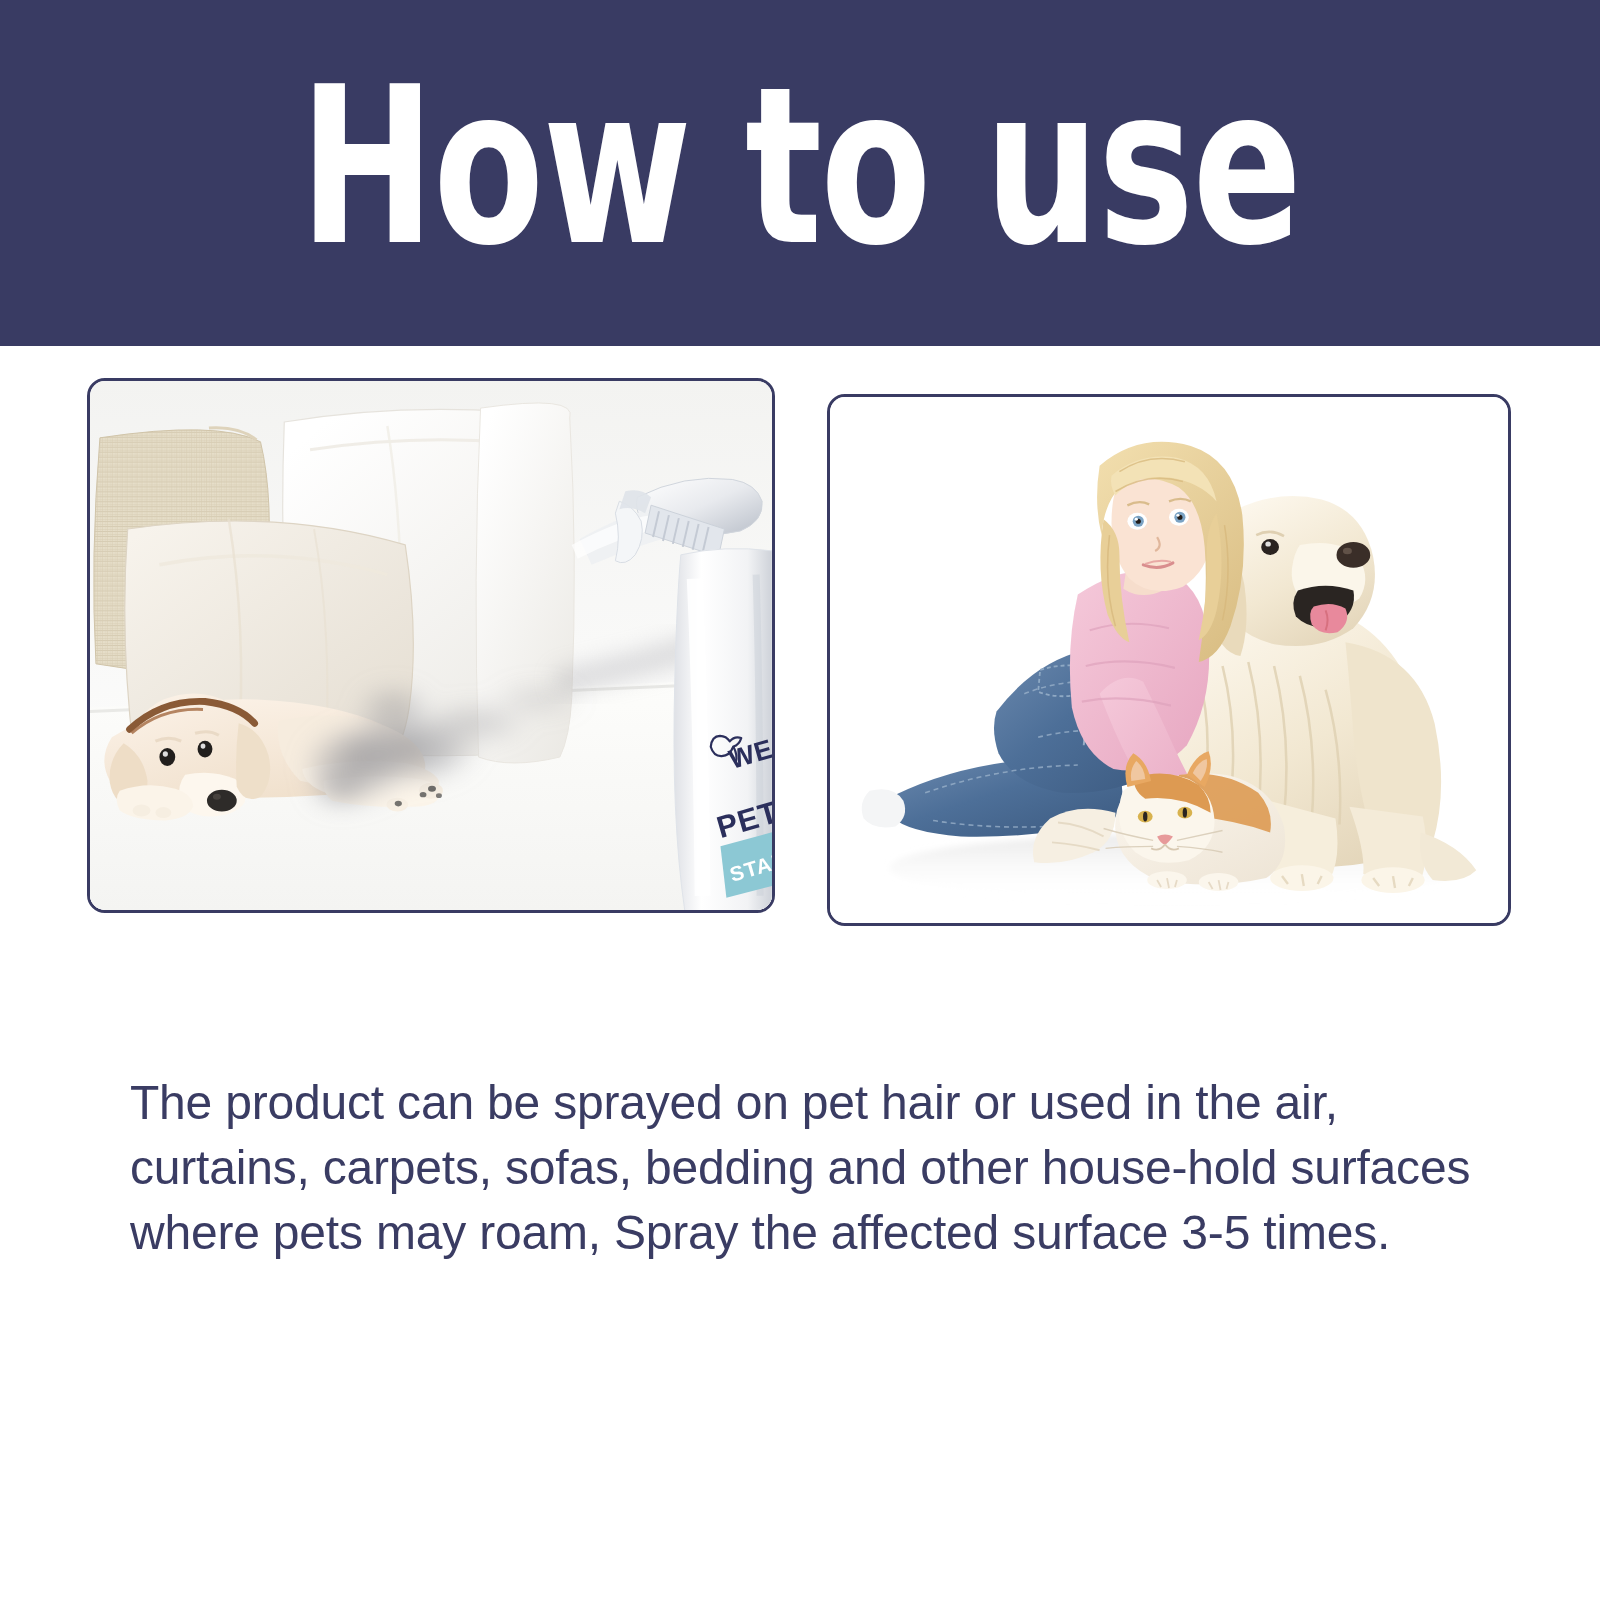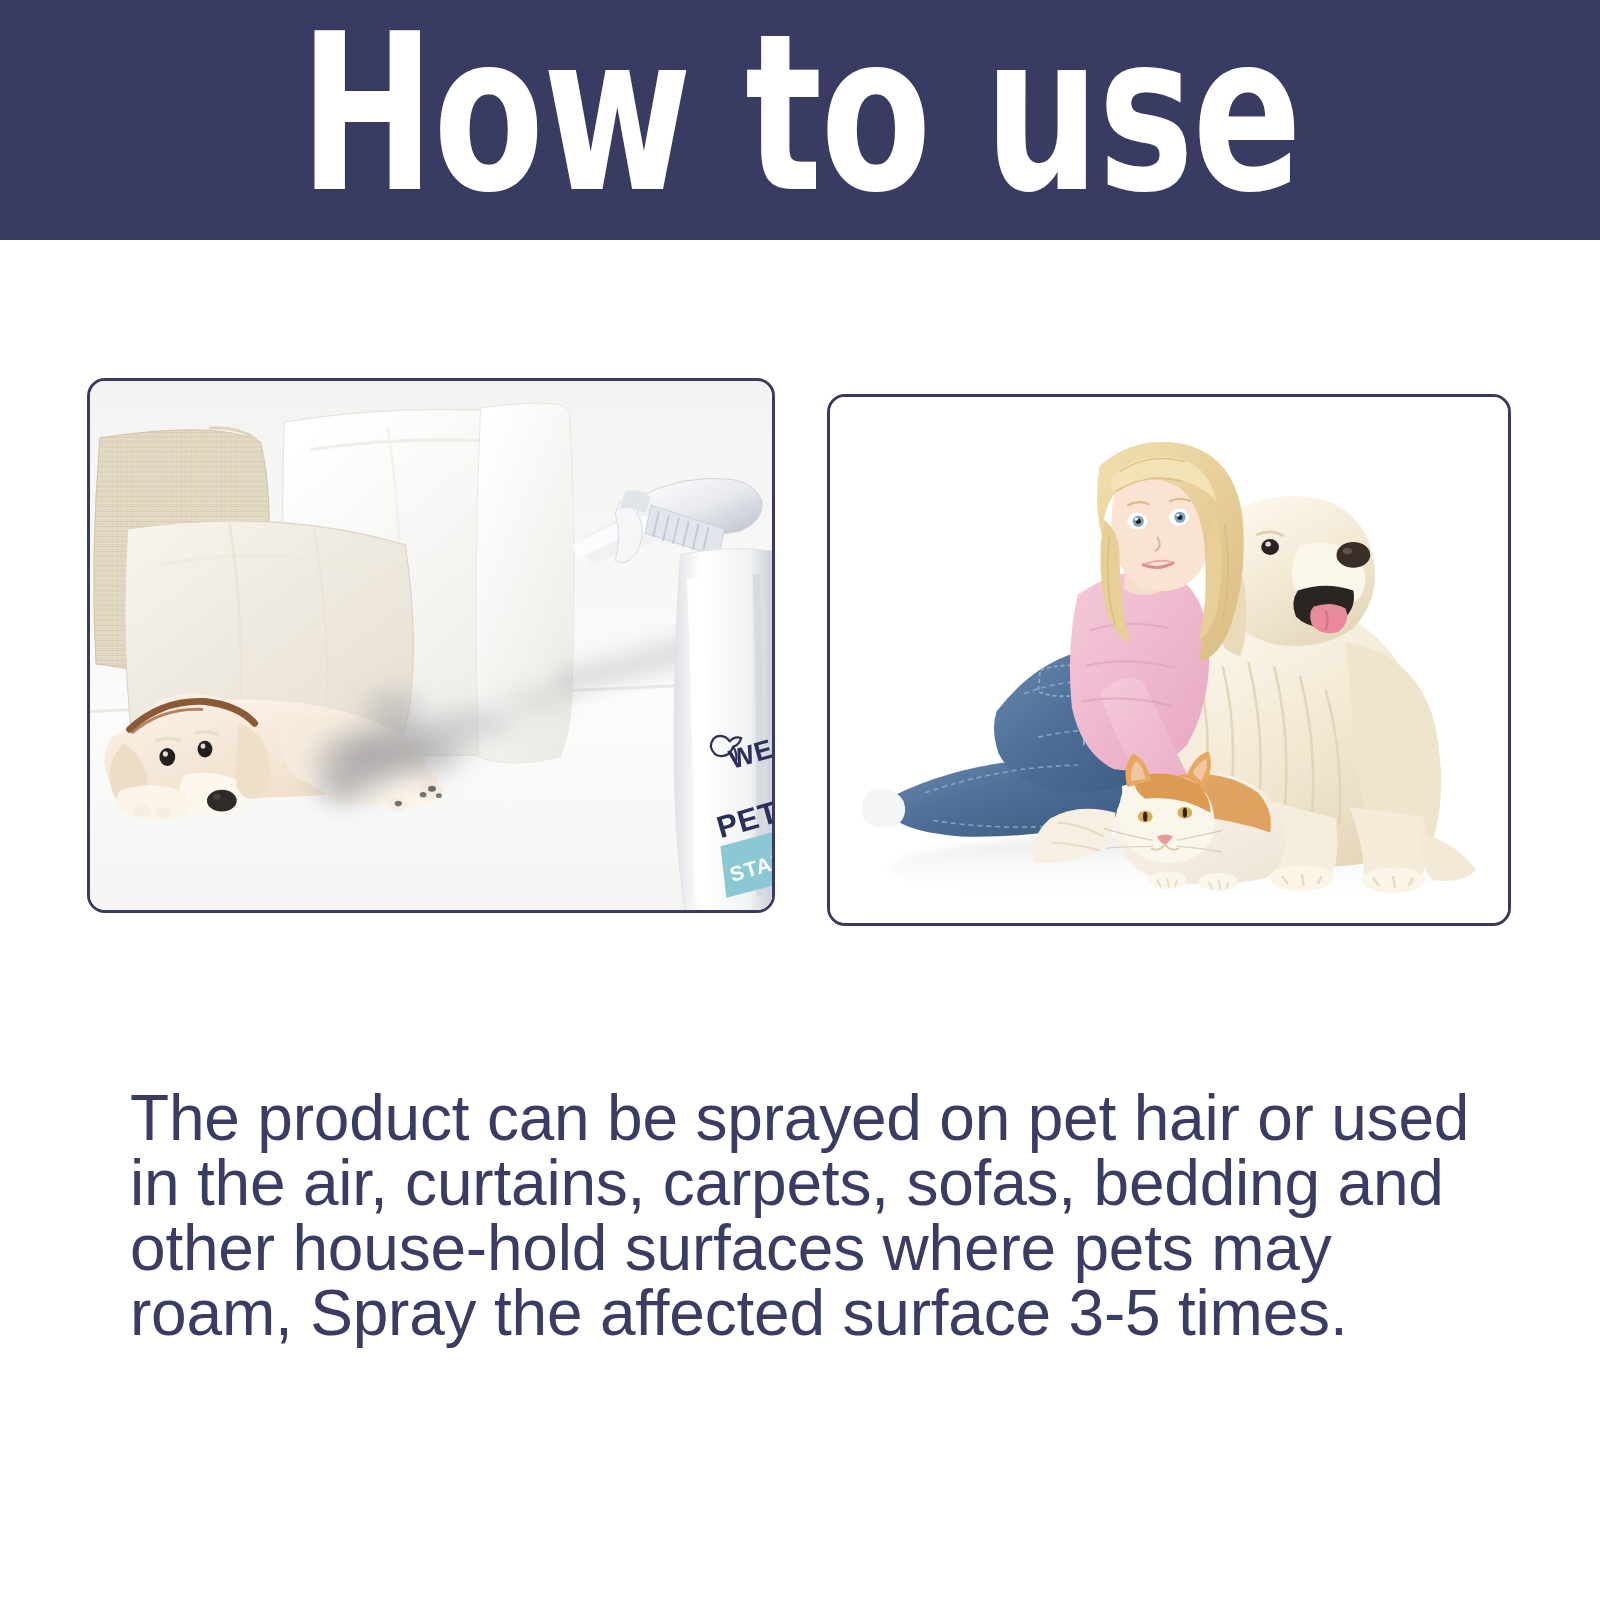--- a/index.html
+++ b/index.html
@@ -16,21 +16,21 @@
     font-family: "Liberation Sans", sans-serif;
     color: #3a3c63;
   }
 
   
   .banner {
     position: absolute;
     left: 0;
     top: 0;
     width: 1600px;
-    height: 240px;
+    height: 346px;
     background: #393b63;
     display: flex;
     align-items: center;
     justify-content: center;
     overflow: hidden;
   }
   .banner-title {
     font-family: "DejaVu Sans", sans-serif;
     font-weight: 700;
     font-size: 218px;
@@ -80,21 +80,21 @@
     height: 100%;
   }
 
   
   .body-copy {
     position: absolute;
     left: 130px;
     top: 1022px;
     width: 1372px;
     font-family: "Liberation Sans", sans-serif;
-    font-size: 64px;
+    font-size: 48px;
     line-height: 65px;
     color: #3a3c63;
     letter-spacing: -0.2px;
     white-space: pre-line;
   }
 </style>
 </head>
 <body>
 
 <div class="banner">

